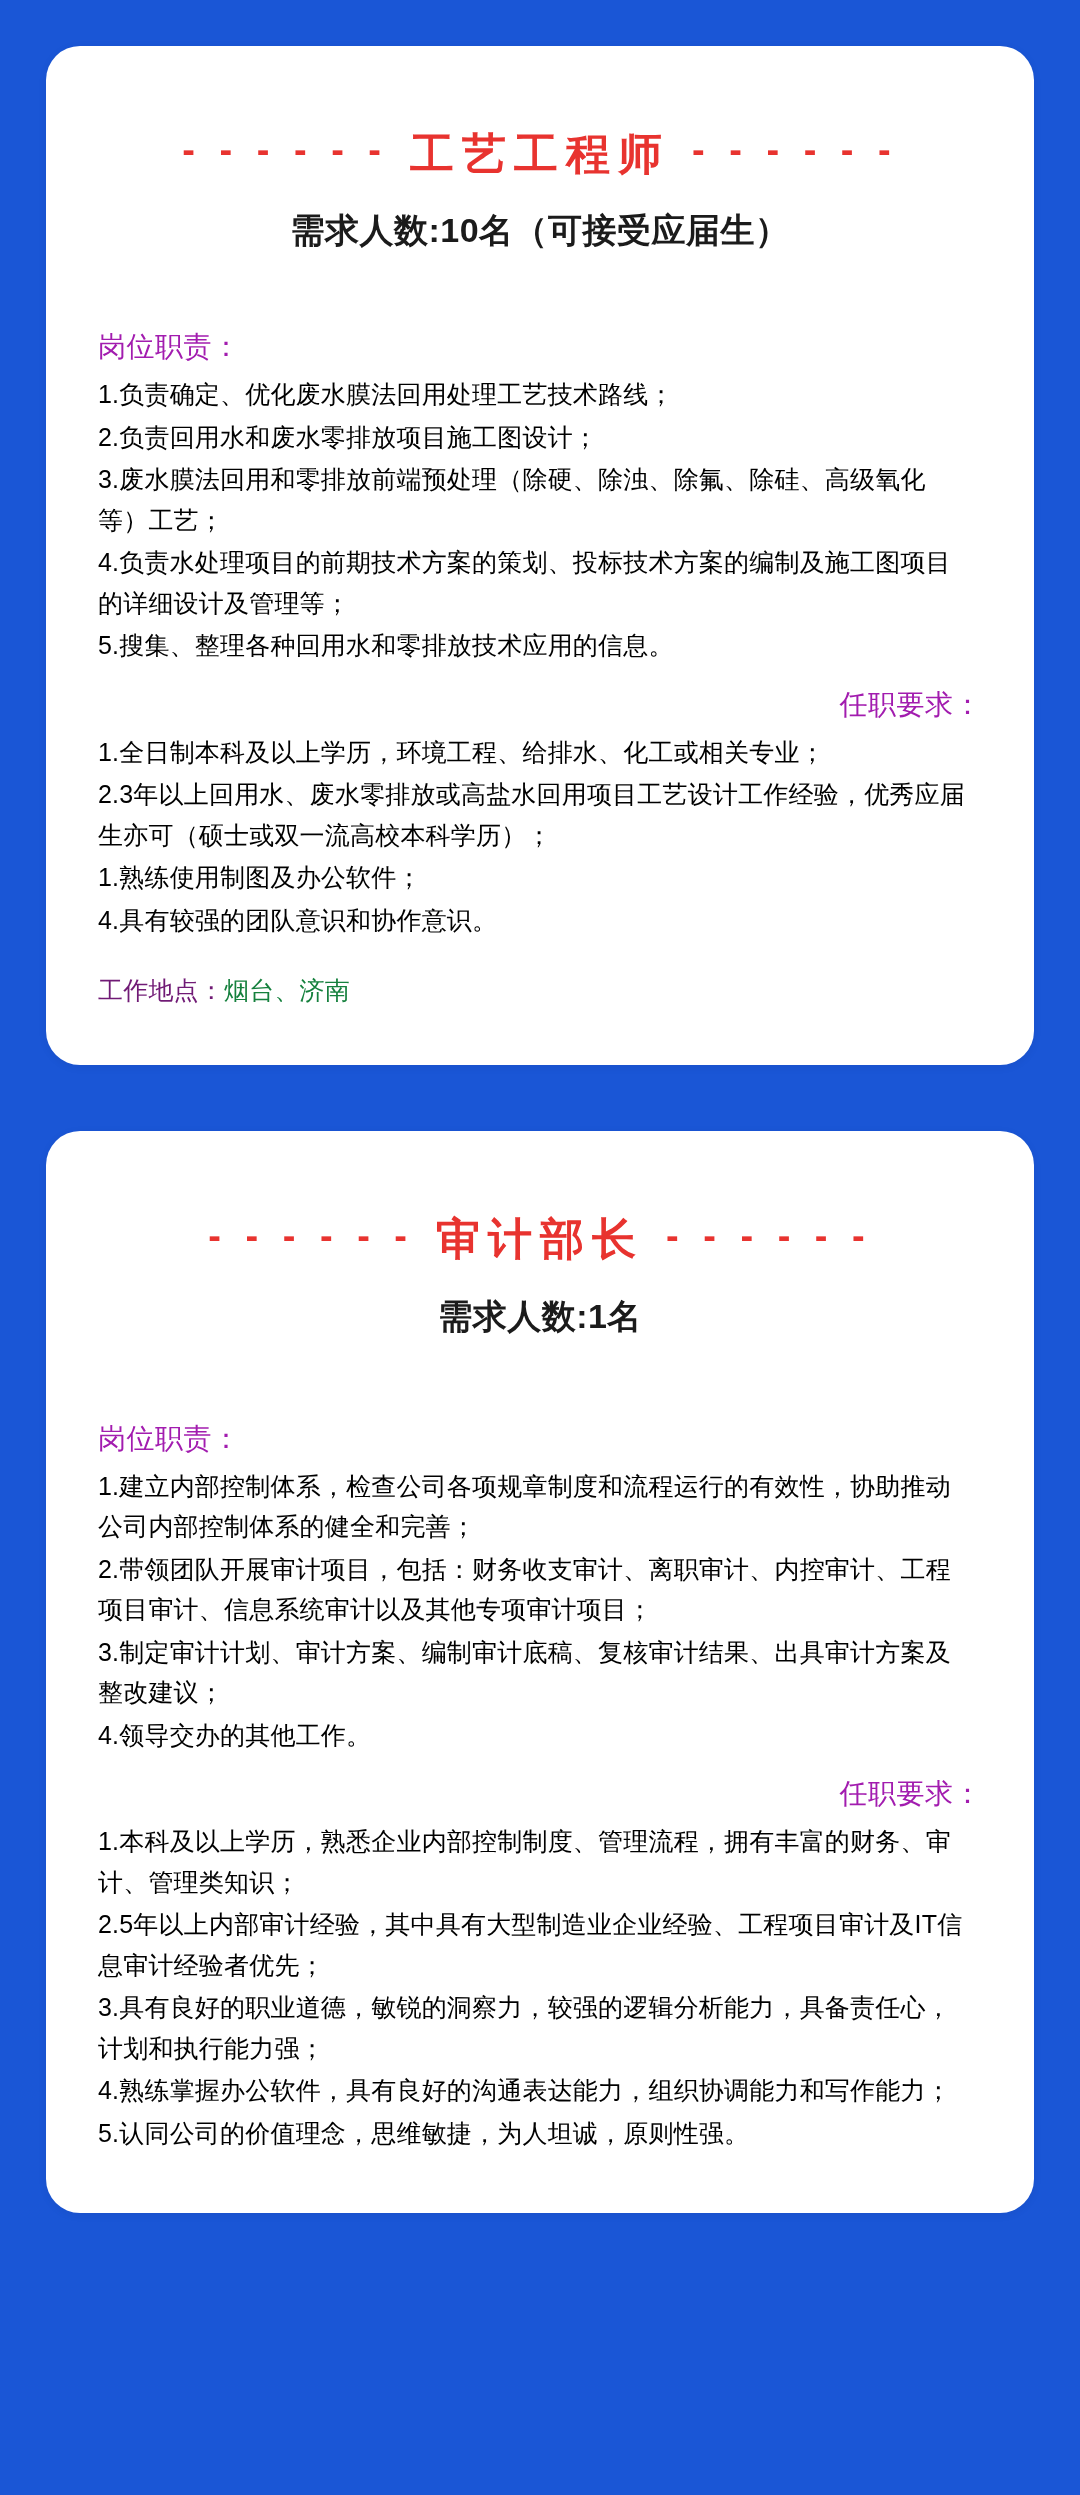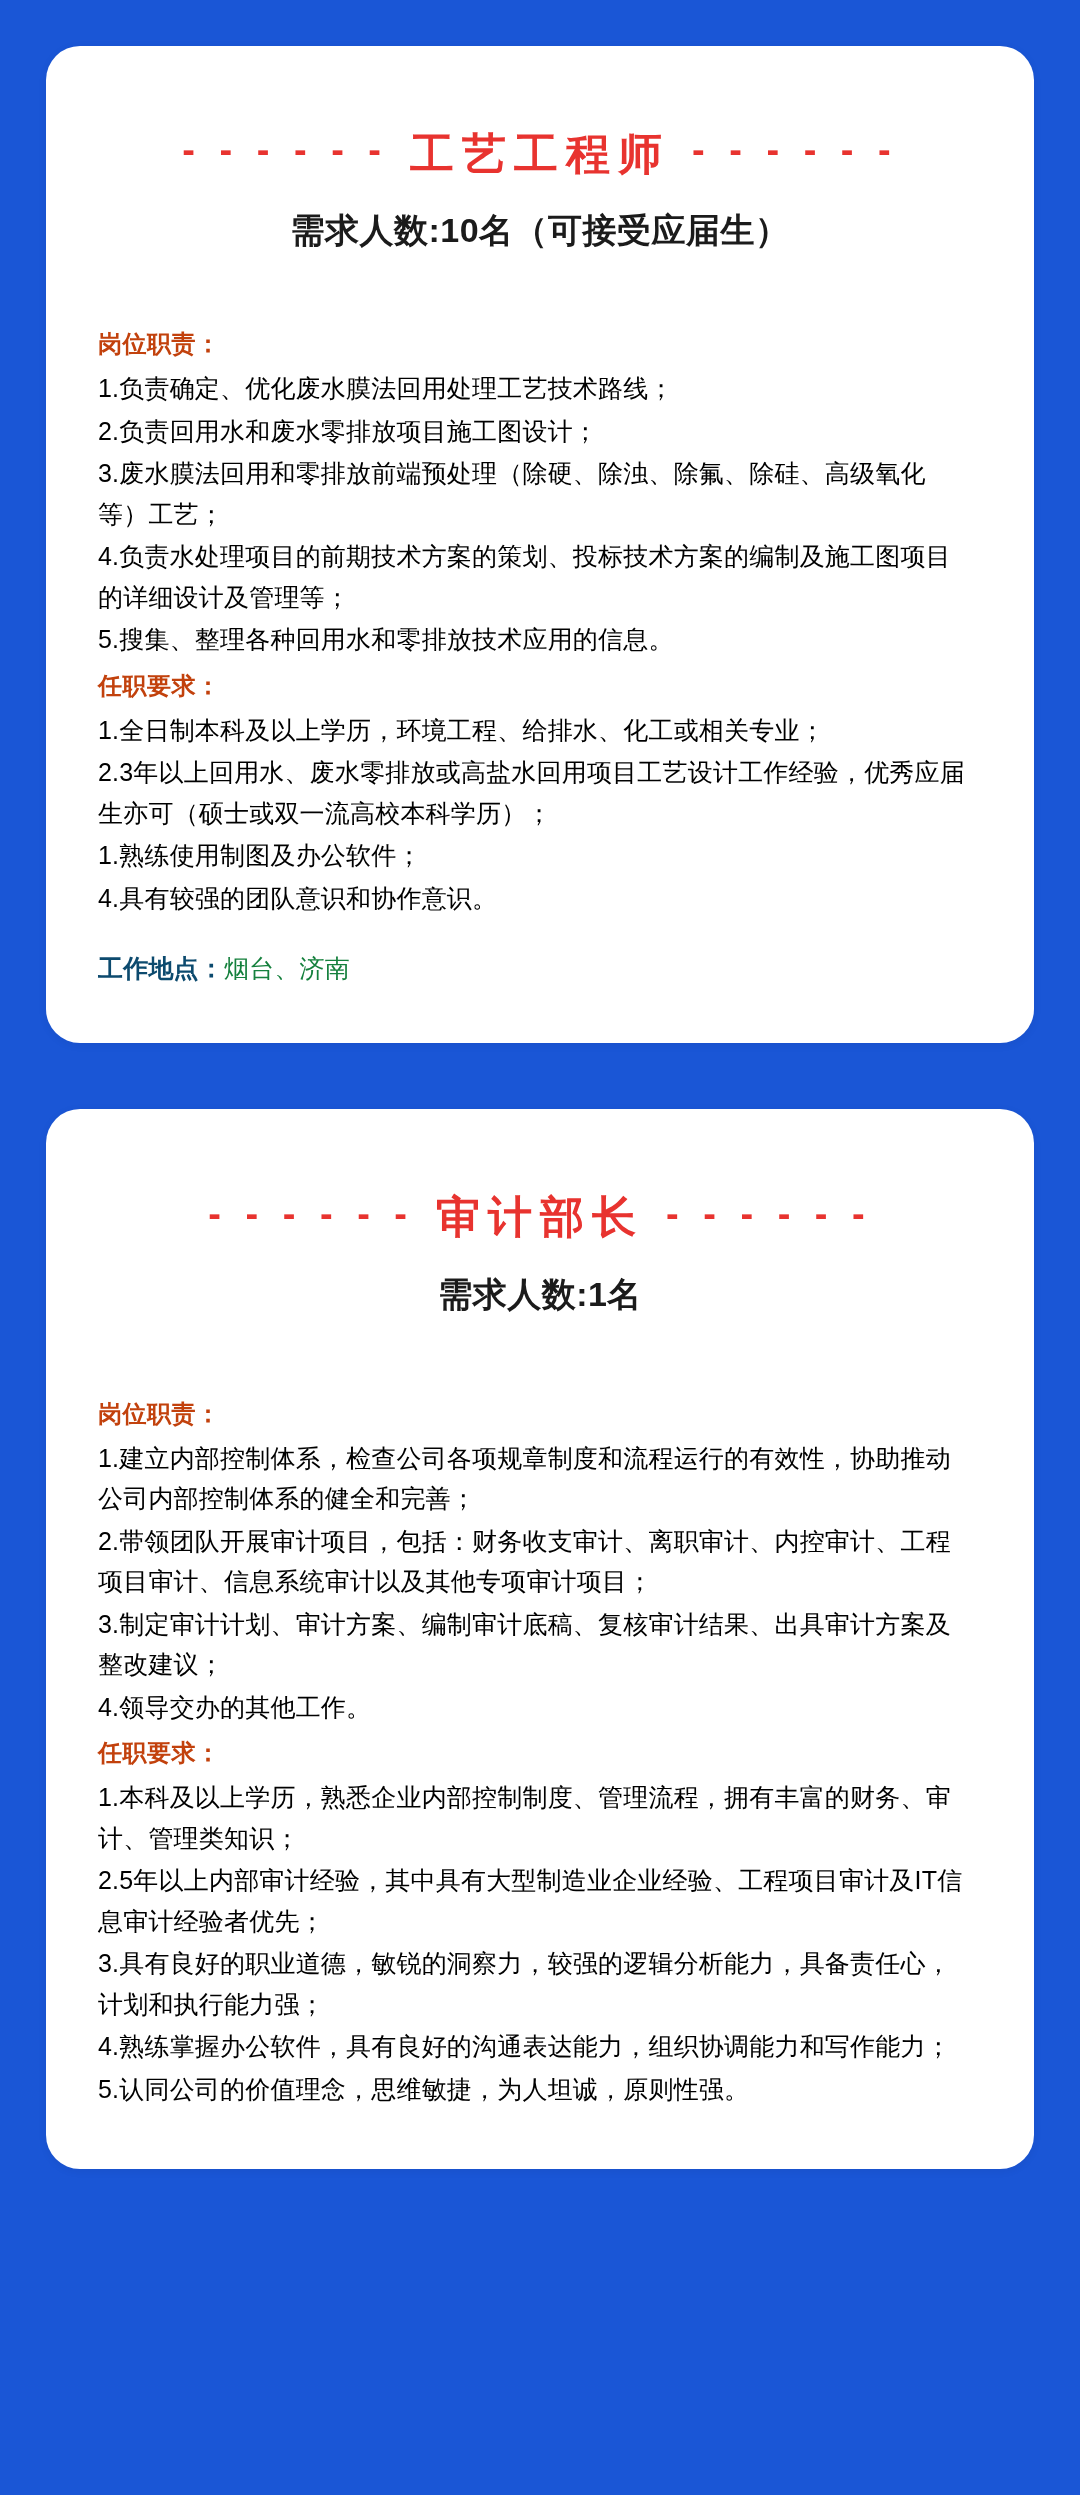--- a/index.html
+++ b/index.html
@@ -62,44 +62,45 @@
     margin-top: 30px;
     letter-spacing: 0.5px;
   }
   .body {
     margin-top: 74px;
   }
   .card.second .body {
     margin-top: 80px;
   }
   .section-head {
-    color: #c2410c;
-    font-size: 24px;
-    font-weight: 700;
+    color: #a21caf;
+    font-size: 28px;
+    font-weight: 400;
     margin-bottom: 8px;
     letter-spacing: 0.5px;
   }
   .section-head.second {
-    margin-top: 10px;
+    margin-top: 20px;
+    text-align: right;
   }
   .item {
     color: #000000;
     font-size: 25px;
     line-height: 1.62;
     letter-spacing: 0.2px;
     margin: 0 17px 2px 0;
   }
   .location {
     margin-top: 34px;
     font-size: 25px;
     letter-spacing: 0.2px;
   }
   .location .loc-label {
-    color: #0c4a6e;
-    font-weight: 700;
+    color: #701a75;
+    font-weight: 400;
   }
   .location .loc-value {
     color: #15803d;
   }
 </style>
 </head>
 <body>
 
 <div class="page">
 

